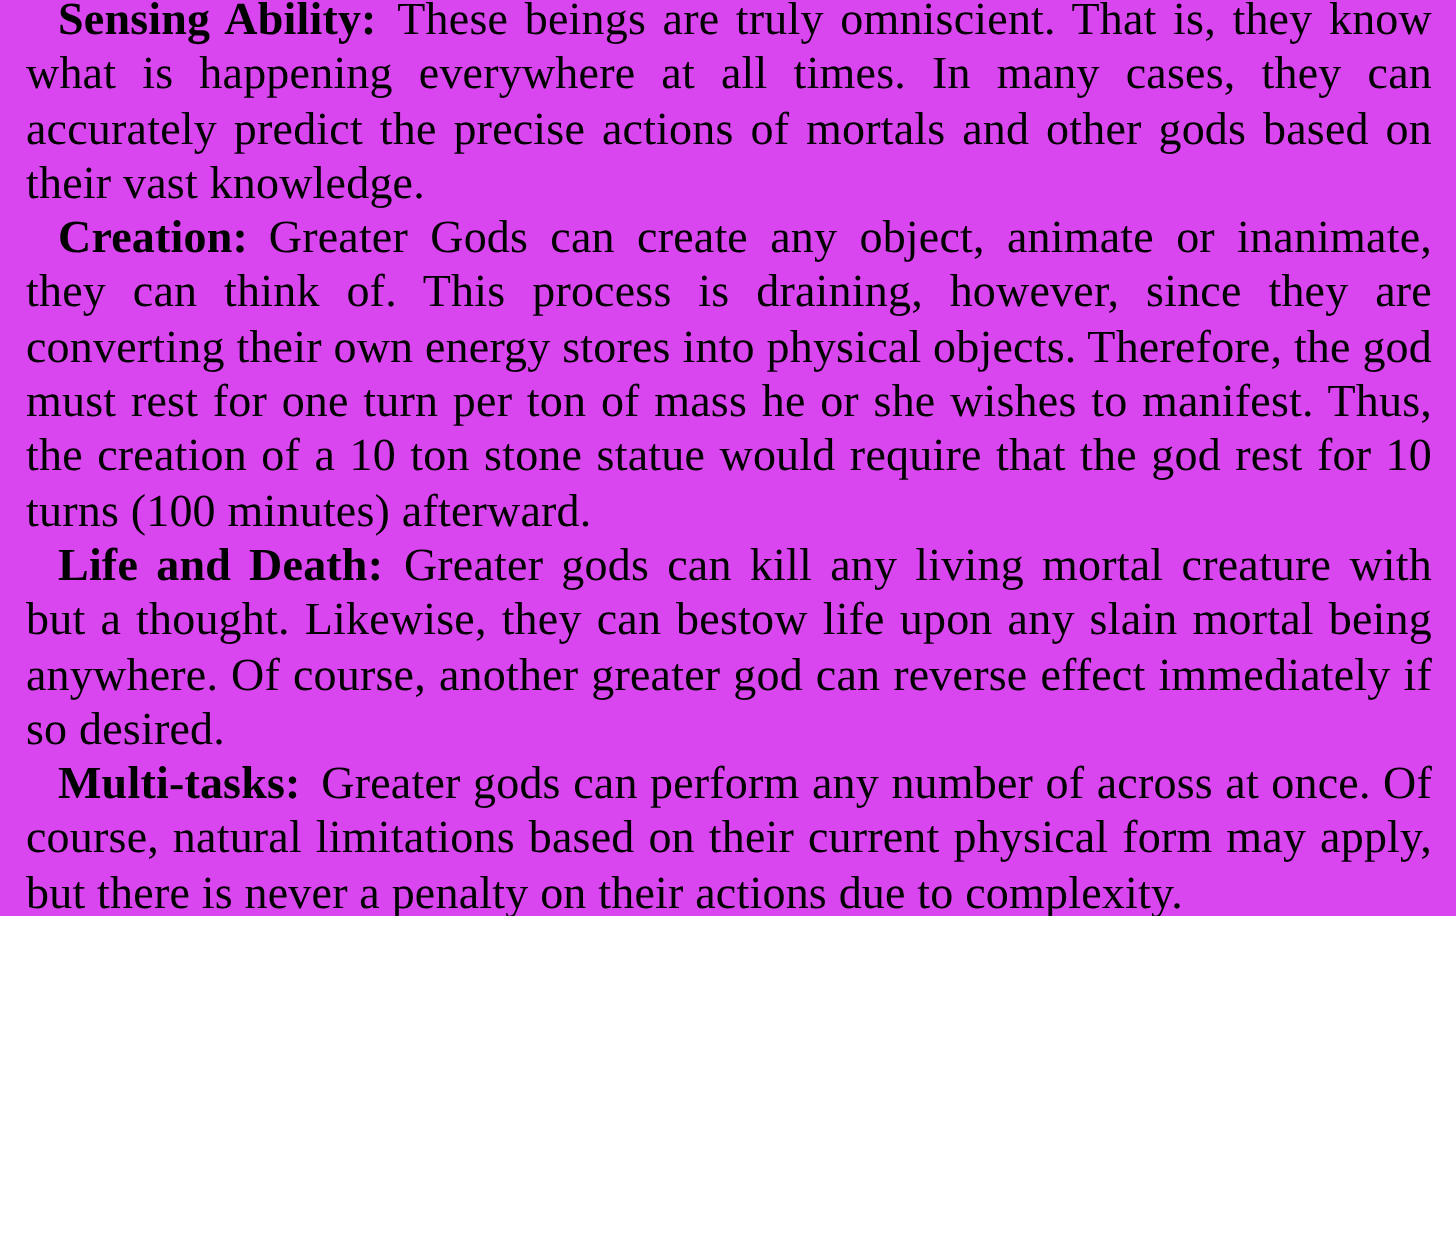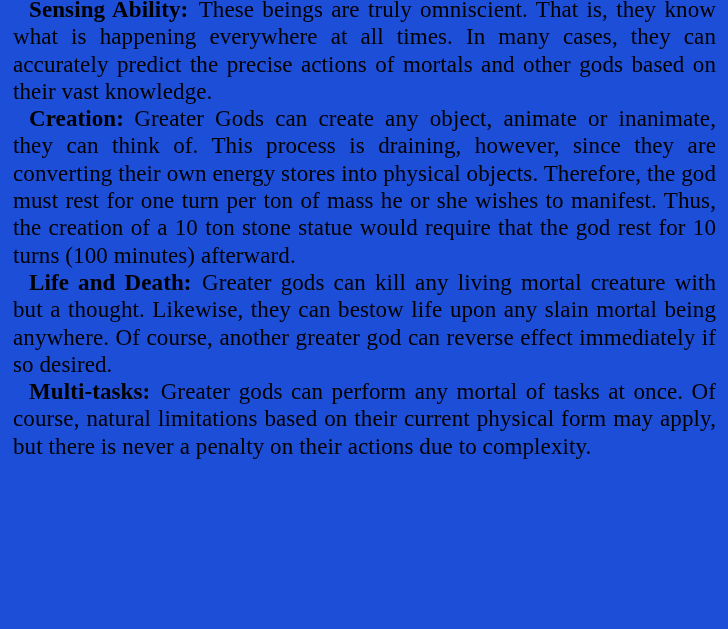--- a/index.html
+++ b/index.html
@@ -3,22 +3,22 @@
 <meta charset="utf-8">
 <style>
   html, body {
     margin: 0;
     padding: 0;
     background: #ffffff;
   }
   .page {
     position: relative;
     width: 728px;
-    height: 629px;
-    background: #1d4ed8;
+    height: 458px;
+    background: #d946ef;
     overflow: hidden;
     box-sizing: border-box;
     padding: 0 12px 0 13px;
   }
   .paragraphs {
     margin-top: -4px; 
     color: #000000;
     font-family: "Liberation Serif", "DejaVu Serif", serif;
     font-size: 23px;
     line-height: 27.3px;
@@ -40,15 +40,15 @@
 
 <div class="page">
   <div class="paragraphs" id="paragraphs">
   <p class="para"><b class="head">Sensing Ability:</b><span class="body-text">These beings are truly omniscient. That is, they know what is happening everywhere at all times. In many cases, they can accurately predict the precise actions of mortals and other gods based on their vast knowledge.</span></p>
 
   <p class="para"><b class="head">Creation:</b><span class="body-text">Greater Gods can create any object, animate or inanimate, they can think of. This process is draining, however, since they are converting their own energy stores into physical objects. Therefore, the god must rest for one turn per ton of mass he or she wishes to manifest. Thus, the creation of a 10 ton stone statue would require that the god rest for 10 turns (100 minutes) afterward.</span></p>
 
   <p class="para"><b class="head">Life and Death:</b><span class="body-text">Greater gods can kill any living mortal creature with but a thought. Likewise, they can bestow life upon any slain mortal being anywhere. Of course, another greater god can reverse effect immediately if so desired.</span></p>
 
 
-  <p class="para"><b class="head">Multi-tasks:</b><span class="body-text">Greater gods can perform any mortal of tasks at once. Of course, natural limitations based on their current physical form may apply, but there is never a penalty on their actions due to complexity.</span></p>
+  <p class="para"><b class="head">Multi-tasks:</b><span class="body-text">Greater gods can perform any number of across at once. Of course, natural limitations based on their current physical form may apply, but there is never a penalty on their actions due to complexity.</span></p>
 </div>
 </div>
 
 </body></html>

